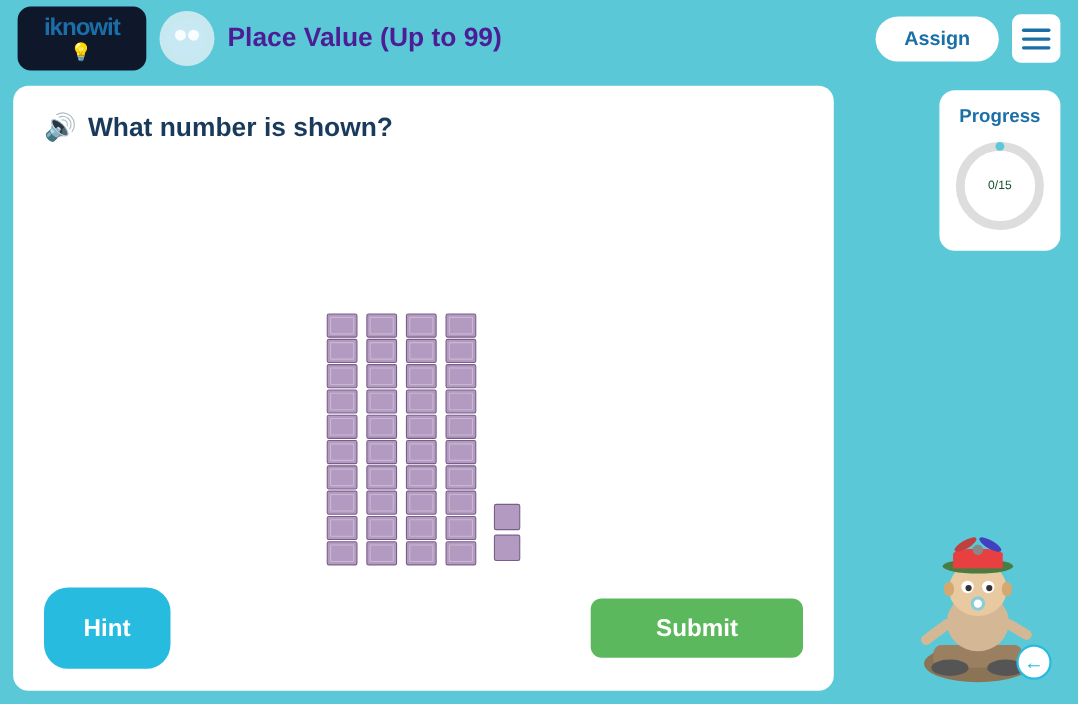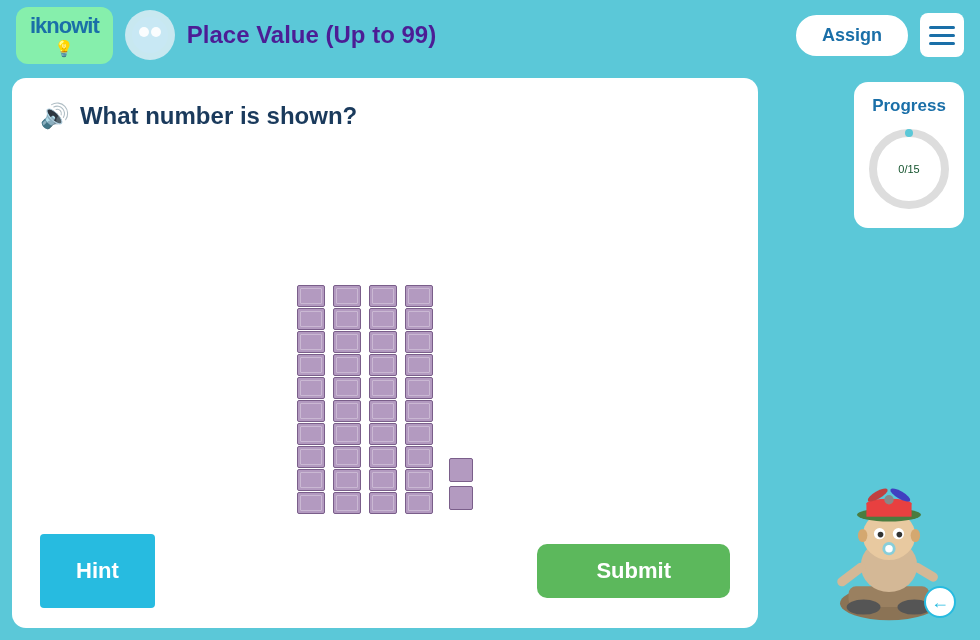--- a/index.html
+++ b/index.html
@@ -15,23 +15,23 @@
     .header {
       background: #5bc8d8;
       display: flex;
       align-items: center;
       padding: 8px 16px;
       height: 70px;
       gap: 12px;
     }
 
     .logo-box {
-      background: #86efac;
+      background: #0f172a;
       border-radius: 12px;
-      padding: 6px 14px;
+      padding: 6px 24px;
       display: flex;
       flex-direction: column;
       align-items: center;
       min-width: 90px;
     }
     .logo-text {
       font-size: 22px;
       font-weight: 900;
       color: #1a6fa8;
       letter-spacing: -1px;
@@ -199,21 +199,21 @@
     .bottom-bar {
       display: flex;
       justify-content: space-between;
       align-items: center;
       margin-top: auto;
     }
     .hint-btn {
       background: #27bbe0;
       color: white;
       border: none;
-      border-radius: 4px;
+      border-radius: 22px;
       padding: 24px 36px;
       font-size: 22px;
       font-weight: bold;
       cursor: pointer;
     }
     .submit-btn {
       background: #5cb85c;
       color: white;
       border: none;
       border-radius: 10px;

